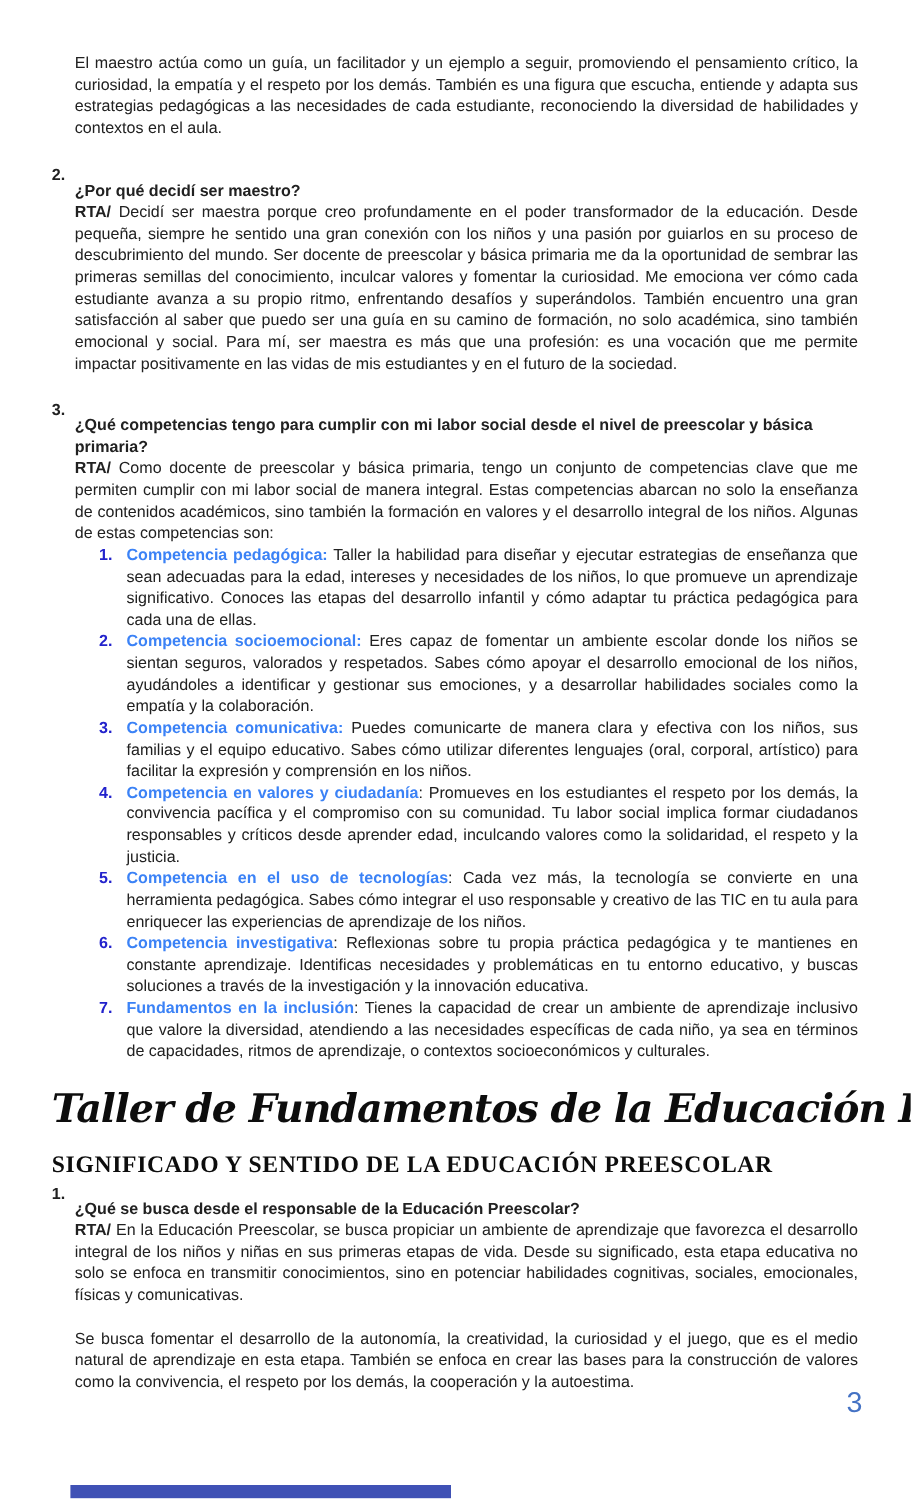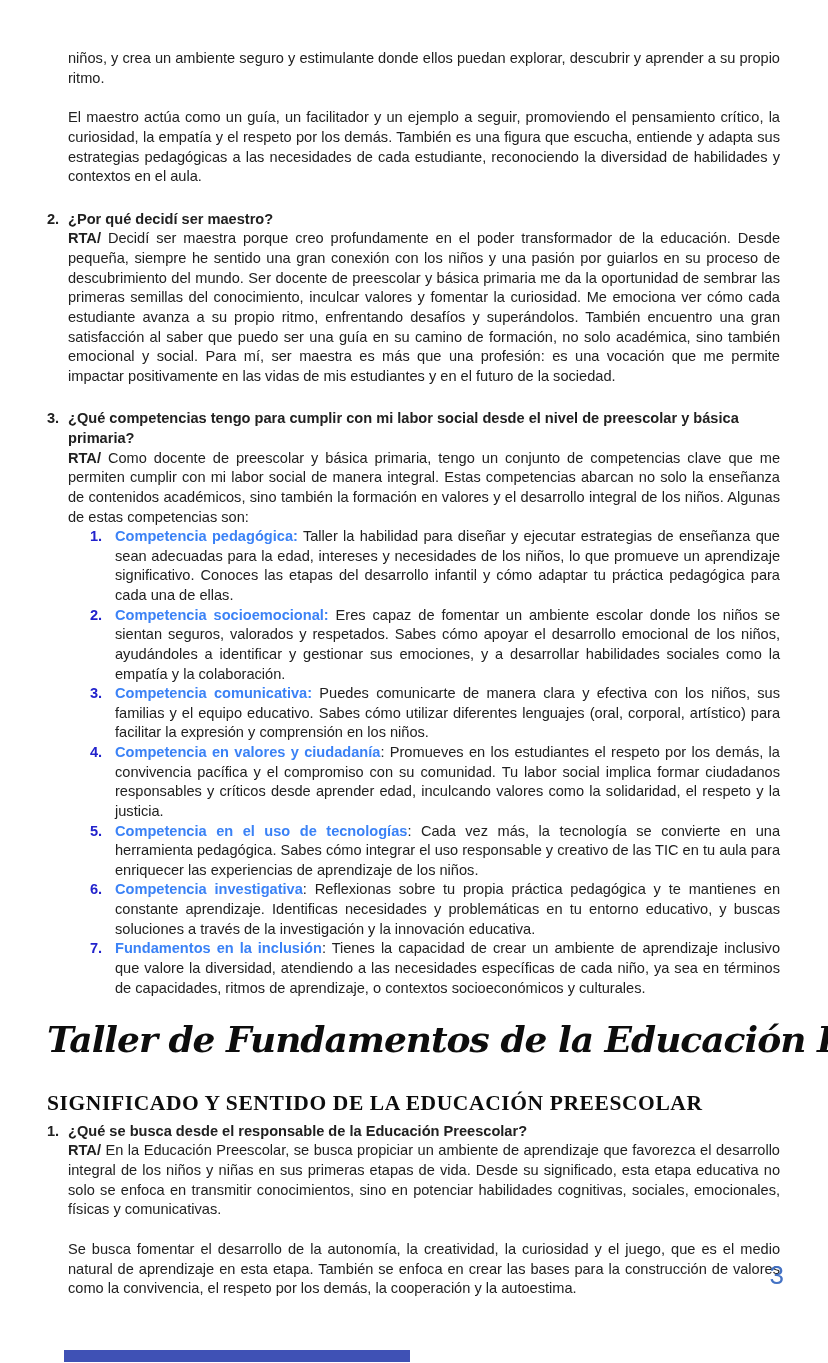--- a/index.html
+++ b/index.html
@@ -16,21 +16,21 @@
   }
   .content { padding:49px 48px 0 47px; }
   .indent { margin-left:21px; }
   .justify { text-align:justify; }
   p { margin:0; }
   .para-gap { margin-bottom:20px; }
   .block-gap { margin-bottom:23px; }
 
   .main-q { display:flex; }
   .main-q-num { flex:0 0 21px; font-weight:bold; }
-  .main-q-body { flex:1; min-width:0; }
+  .main-q-body { flex:1; min-width:0;margin-top:14px; }
   .q-title { font-weight:bold; }
   .rta { font-weight:bold; }
 
   .comp-list { margin-left:22px; }
   .comp { display:flex; }
   .comp-num { flex:0 0 25px; font-weight:bold; color:#2222cc; }
   .comp-body { flex:1; min-width:0; text-align:justify; }
   .comp-label { font-weight:bold; color:#3b82f6; }
 
   .script-title {
@@ -39,21 +39,21 @@
     font-family:"DejaVu Serif", serif;
     font-style:italic;
     font-weight:bold;
     font-size:36px;
     line-height:1.3;
     color:#0d0d0d;
     white-space:nowrap;
     letter-spacing:-1px;
   }
   .section-heading {
-    margin-top:26px;
+    margin-top:12px;
     margin-bottom:4px;
     font-family:"Liberation Serif", serif;
     font-weight:bold;
     font-size:21.5px;
     letter-spacing:0.6px;
     color:#0d0d0d;
   }
   .page-number {
     position:absolute;
     top:1258px; right:44px;
@@ -66,21 +66,20 @@
     width:346px; height:12px;
     background:#3f51b5;
   }
 </style>
 </head>
 <body>
 
 <div class="page">
   <div class="content">
 
-    <p class="indent justify para-gap">niños, y crea un ambiente seguro y estimulante donde ellos puedan explorar, descubrir y aprender a su propio ritmo.</p>
     <p class="indent justify block-gap">El maestro actúa como un guía, un facilitador y un ejemplo a seguir, promoviendo el pensamiento crítico, la curiosidad, la empatía y el respeto por los demás. También es una figura que escucha, entiende y adapta sus estrategias pedagógicas a las necesidades de cada estudiante, reconociendo la diversidad de habilidades y contextos en el aula.</p>
 
     <div class="main-q block-gap">
       <div class="main-q-num">2.</div>
       <div class="main-q-body">
         <div class="q-title">¿Por qué decidí ser maestro?</div>
         <p class="justify"><span class="rta">RTA/</span> <span>Decidí ser maestra porque creo profundamente en el poder transformador de la educación. Desde pequeña, siempre he sentido una gran conexión con los niños y una pasión por guiarlos en su proceso de descubrimiento del mundo. Ser docente de preescolar y básica primaria me da la oportunidad de sembrar las primeras semillas del conocimiento, inculcar valores y fomentar la curiosidad. Me emociona ver cómo cada estudiante avanza a su propio ritmo, enfrentando desafíos y superándolos. También encuentro una gran satisfacción al saber que puedo ser una guía en su camino de formación, no solo académica, sino también emocional y social. Para mí, ser maestra es más que una profesión: es una vocación que me permite impactar positivamente en las vidas de mis estudiantes y en el futuro de la sociedad.</span></p>
       </div>
     </div>
 

